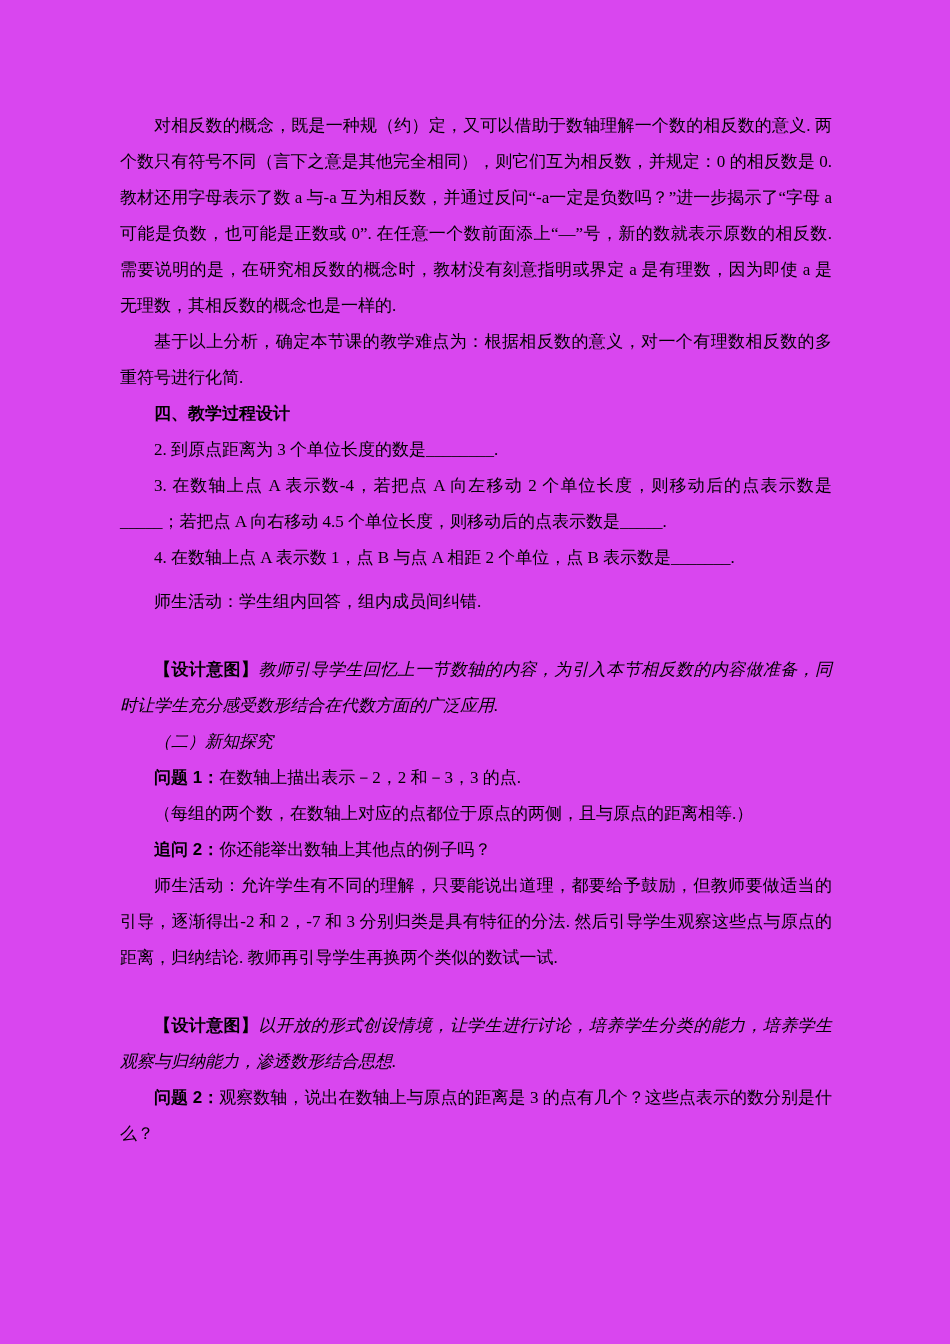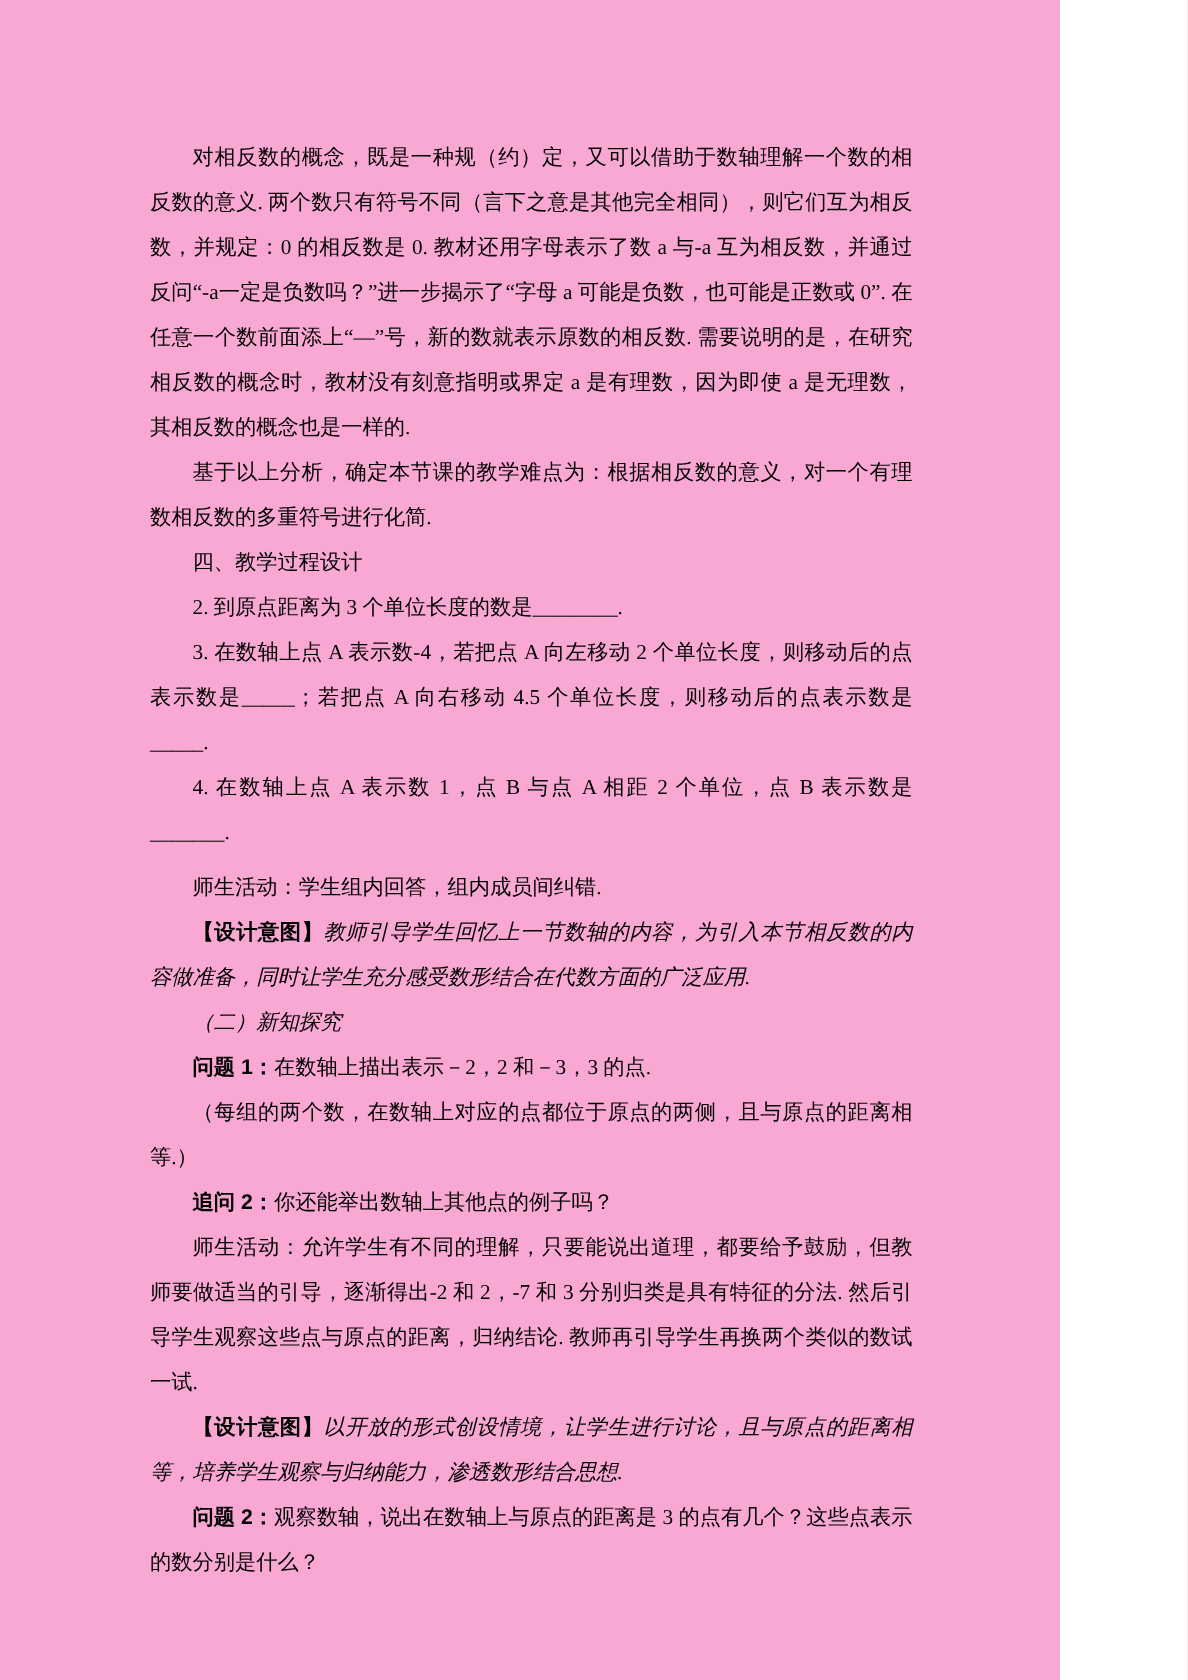--- a/index.html
+++ b/index.html
@@ -2,45 +2,46 @@
 <html><head>
 <meta charset="utf-8">
 <style>
   html, body {
     margin: 0;
     padding: 0;
     background: #ffffff;
   }
   .page {
     position: relative;
-    width: 848px;
+    width: 950px;
     height: 1344px;
-    background: #f9a8d4;
+    background: #d946ef;
     overflow: hidden;
     box-sizing: border-box;
     padding: 108px 118px 0 120px;
     color: #000000;
     font-family: "Liberation Serif", "DejaVu Serif", serif;
     font-size: 17px;
     line-height: 36px;
     text-align: justify;
   }
   .para {
     margin: 0;
     text-indent: 2em;
   }
   .heading {
     font-family: "Liberation Sans", "DejaVu Sans", sans-serif;
-    font-weight: normal;
+    font-weight: bold;
   }
   .kai {
     font-style: italic;
   }
   .kai-text {
     font-style: italic;
+    margin-top: 32px;
   }
   .lead {
     font-family: "Liberation Sans", "DejaVu Sans", sans-serif;
     font-weight: bold;
     font-style: normal;
   }
   .gap-before {
     margin-top: 8px;
   }
 </style>
@@ -79,20 +80,20 @@
 
   <p class="para">（每组的两个数，在数轴上对应的点都位于原点的两侧，且与原点的距离相等.）</p>
 
   <p class="para">
     <span class="lead">追问 2：</span><span>你还能举出数轴上其他点的例子吗？</span>
   </p>
 
   <p class="para">师生活动：允许学生有不同的理解，只要能说出道理，都要给予鼓励，但教师要做适当的引导，逐渐得出-2 和 2，-7 和 3 分别归类是具有特征的分法. 然后引导学生观察这些点与原点的距离，归纳结论. 教师再引导学生再换两个类似的数试一试.</p>
 
   <p class="para kai-text">
-    <span class="lead">【设计意图】</span><span>以开放的形式创设情境，让学生进行讨论，且与原点的距离相等，培养学生观察与归纳能力，渗透数形结合思想.</span>
+    <span class="lead">【设计意图】</span><span>以开放的形式创设情境，让学生进行讨论，培养学生分类的能力，培养学生观察与归纳能力，渗透数形结合思想.</span>
   </p>
 
   <p class="para">
     <span class="lead">问题 2：</span><span>观察数轴，说出在数轴上与原点的距离是 3 的点有几个？这些点表示的数分别是什么？</span>
   </p>
 
 </div>
 
 </body></html>

